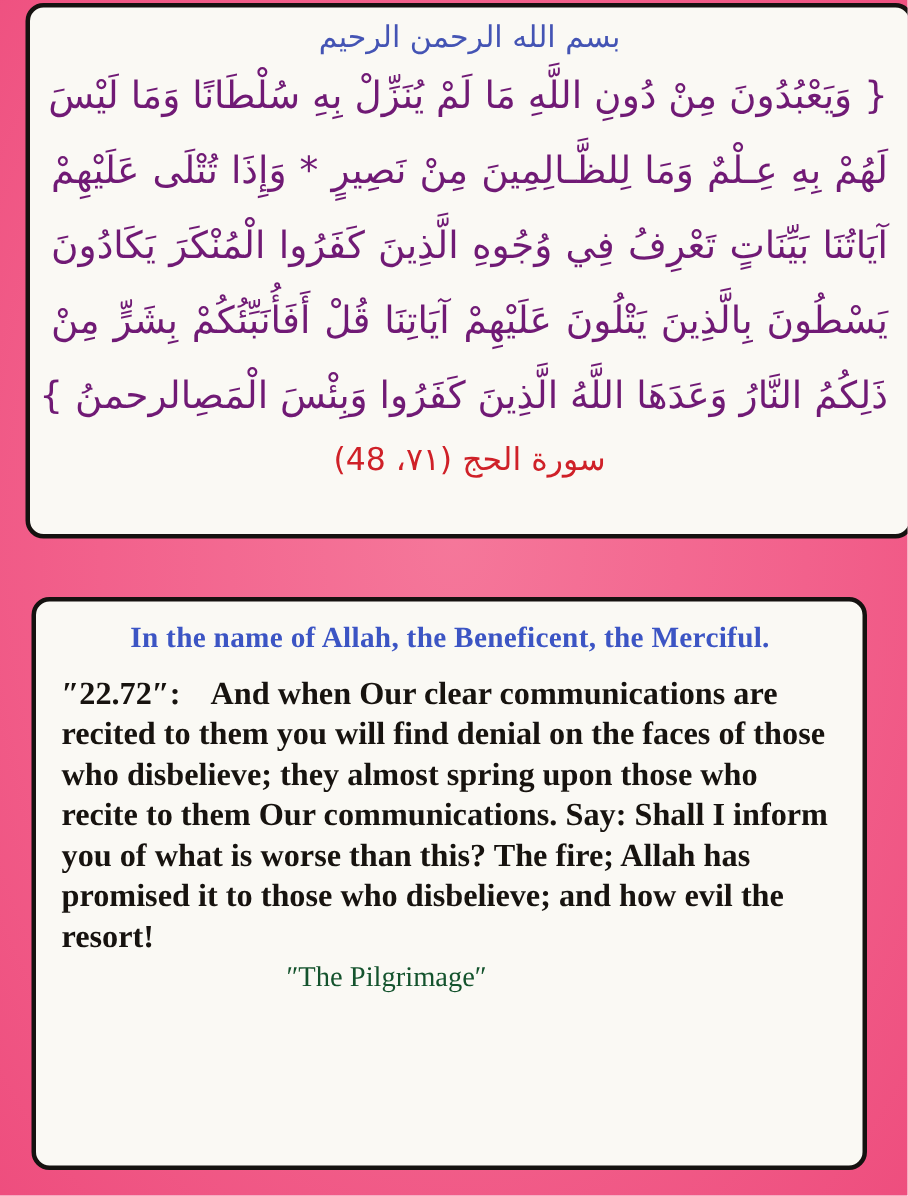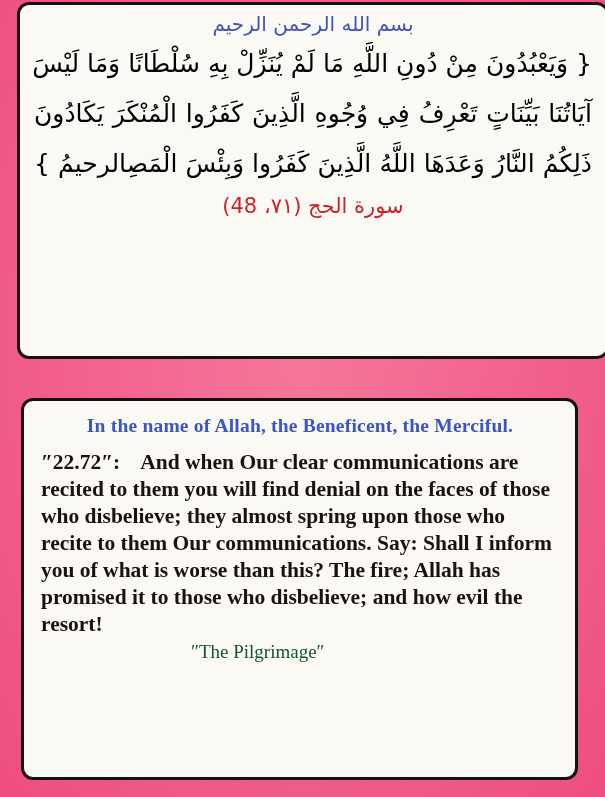--- a/index.html
+++ b/index.html
@@ -30,21 +30,21 @@
     direction:rtl;
   }
   .arabic-lines{margin:0 2px;}
   .arabic-line{
     direction:rtl;
     text-align:justify;
     text-align-last:justify;
     font-family:"DejaVu Sans", sans-serif;
     font-size:25px;
     line-height:50px;
-    color:#000000;
+    color:#701a75;
     white-space:nowrap;
   }
   .surah-ref{
     direction:rtl;
     text-align:center;
     font-family:"DejaVu Sans", sans-serif;
     font-size:21px;
     color:#cf2128;
     margin-top:5px;
   }
@@ -75,22 +75,24 @@
     margin:3px 0 0 150px;
   }
 </style>
 </head>
 <body>
 
 <div class="panel arabic-panel">
   <div class="bismillah">بسم الله الرحمن الرحيم</div>
   <div class="arabic-lines">
     <div class="arabic-line">{ وَيَعْبُدُونَ مِنْ دُونِ اللَّهِ مَا لَمْ يُنَزِّلْ بِهِ سُلْطَانًا وَمَا لَيْسَ</div>
+    <div class="arabic-line">لَهُمْ بِهِ عِـلْمٌ وَمَا لِلظَّـالِمِينَ مِنْ نَصِيرٍ * وَإِذَا تُتْلَى عَلَيْهِمْ</div>
     <div class="arabic-line">آيَاتُنَا بَيِّنَاتٍ تَعْرِفُ فِي وُجُوهِ الَّذِينَ كَفَرُوا الْمُنْكَرَ يَكَادُونَ</div>
-    <div class="arabic-line">ذَلِكُمُ النَّارُ وَعَدَهَا اللَّهُ الَّذِينَ كَفَرُوا وَبِئْسَ الْمَصِالرحيمُ }</div>
+    <div class="arabic-line">يَسْطُونَ بِالَّذِينَ يَتْلُونَ عَلَيْهِمْ آيَاتِنَا قُلْ أَفَأُنَبِّئُكُمْ بِشَرٍّ مِنْ</div>
+    <div class="arabic-line">ذَلِكُمُ النَّارُ وَعَدَهَا اللَّهُ الَّذِينَ كَفَرُوا وَبِئْسَ الْمَصِالرحمنُ }</div>
   </div>
   <div class="surah-ref">سورة الحج (٧١، 48)</div>
 </div>
 
 <div class="panel english-panel">
   <div class="english-header">In the name of Allah, the Beneficent, the Merciful.</div>
   <div>
     <p class="verse-paragraph"><span class="verse-label">″22.72″:</span><span>And when Our clear communications are recited to them you will find denial on the faces of those who disbelieve; they almost spring upon those who recite to them Our communications. Say: Shall I inform you of what is worse than this? The fire; Allah has promised it to those who disbelieve; and how evil the resort!</span></p>
   </div>
   <div class="english-footer">″The Pilgrimage″</div>

